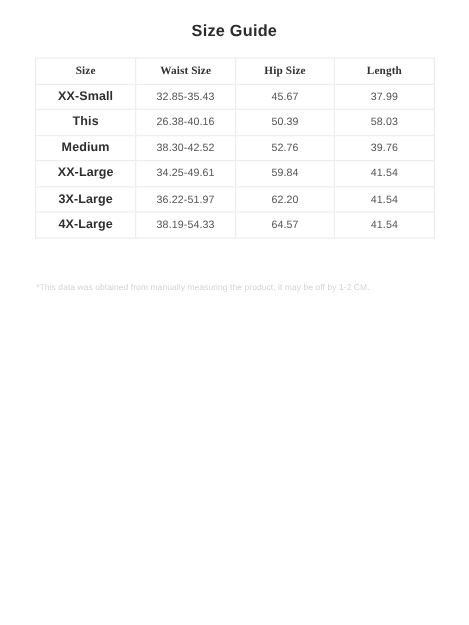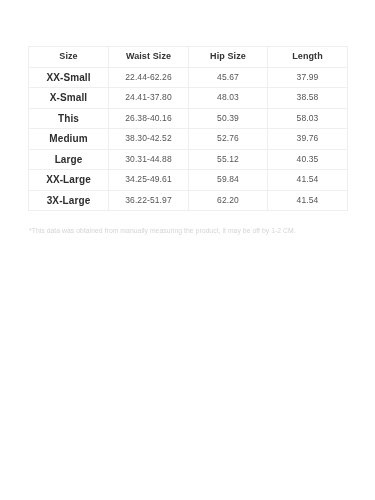--- a/index.html
+++ b/index.html
@@ -64,20 +64,21 @@
     line-height: 11px;
     white-space: nowrap;
     overflow: hidden;
   }
 
   table.size-table th {
     font-weight: bold;
     color: #333333;
     font-size: 9px;
     letter-spacing: 0.1px;
+    font-family: Liberation Serif, serif;
   }
 
   table.size-table td.size-cell {
     font-weight: bold;
     color: #2e2e2e;
     font-size: 10px;
     letter-spacing: 0.1px;
   }
 
   table.size-table td.val-cell {
@@ -96,79 +97,74 @@
     color: #d4d4d4;
     letter-spacing: 0.05px;
     white-space: nowrap;
   }
 </style>
 </head>
 <body>
 
 <div class="page">
 
+  <div class="page-title">Size Guide</div>
 
   <div class="size-table-wrap">
     <table class="size-table">
       <colgroup>
         <col class="c-size">
         <col class="c-waist">
         <col class="c-hip">
         <col class="c-length">
       </colgroup>
       <thead>
         <tr>
           <th>Size</th>
           <th>Waist Size</th>
           <th>Hip Size</th>
           <th>Length</th>
         </tr>
       </thead>
       <tbody>
         <tr>
           <td class="size-cell">XX-Small</td>
-          <td class="val-cell">22.44-62.26</td>
+          <td class="val-cell">32.85-35.43</td>
           <td class="val-cell">45.67</td>
           <td class="val-cell">37.99</td>
-        </tr>
-        <tr>
-          <td class="size-cell">X-Small</td>
-          <td class="val-cell">24.41-37.80</td>
-          <td class="val-cell">48.03</td>
-          <td class="val-cell">38.58</td>
         </tr>
         <tr>
           <td class="size-cell">This</td>
           <td class="val-cell">26.38-40.16</td>
           <td class="val-cell">50.39</td>
           <td class="val-cell">58.03</td>
         </tr>
         <tr>
           <td class="size-cell">Medium</td>
           <td class="val-cell">38.30-42.52</td>
           <td class="val-cell">52.76</td>
           <td class="val-cell">39.76</td>
         </tr>
         <tr>
-          <td class="size-cell">Large</td>
-          <td class="val-cell">30.31-44.88</td>
-          <td class="val-cell">55.12</td>
-          <td class="val-cell">40.35</td>
-        </tr>
-        <tr>
           <td class="size-cell">XX-Large</td>
           <td class="val-cell">34.25-49.61</td>
           <td class="val-cell">59.84</td>
           <td class="val-cell">41.54</td>
         </tr>
         <tr>
           <td class="size-cell">3X-Large</td>
           <td class="val-cell">36.22-51.97</td>
           <td class="val-cell">62.20</td>
           <td class="val-cell">41.54</td>
         </tr>
+        <tr>
+          <td class="size-cell">4X-Large</td>
+          <td class="val-cell">38.19-54.33</td>
+          <td class="val-cell">64.57</td>
+          <td class="val-cell">41.54</td>
+        </tr>
       </tbody>
     </table>
   </div>
 
   <div class="table-note">*This data was obtained from manually measuring the product, it may be off by 1-2 CM.</div>
 
 </div>
 
 </body></html>

